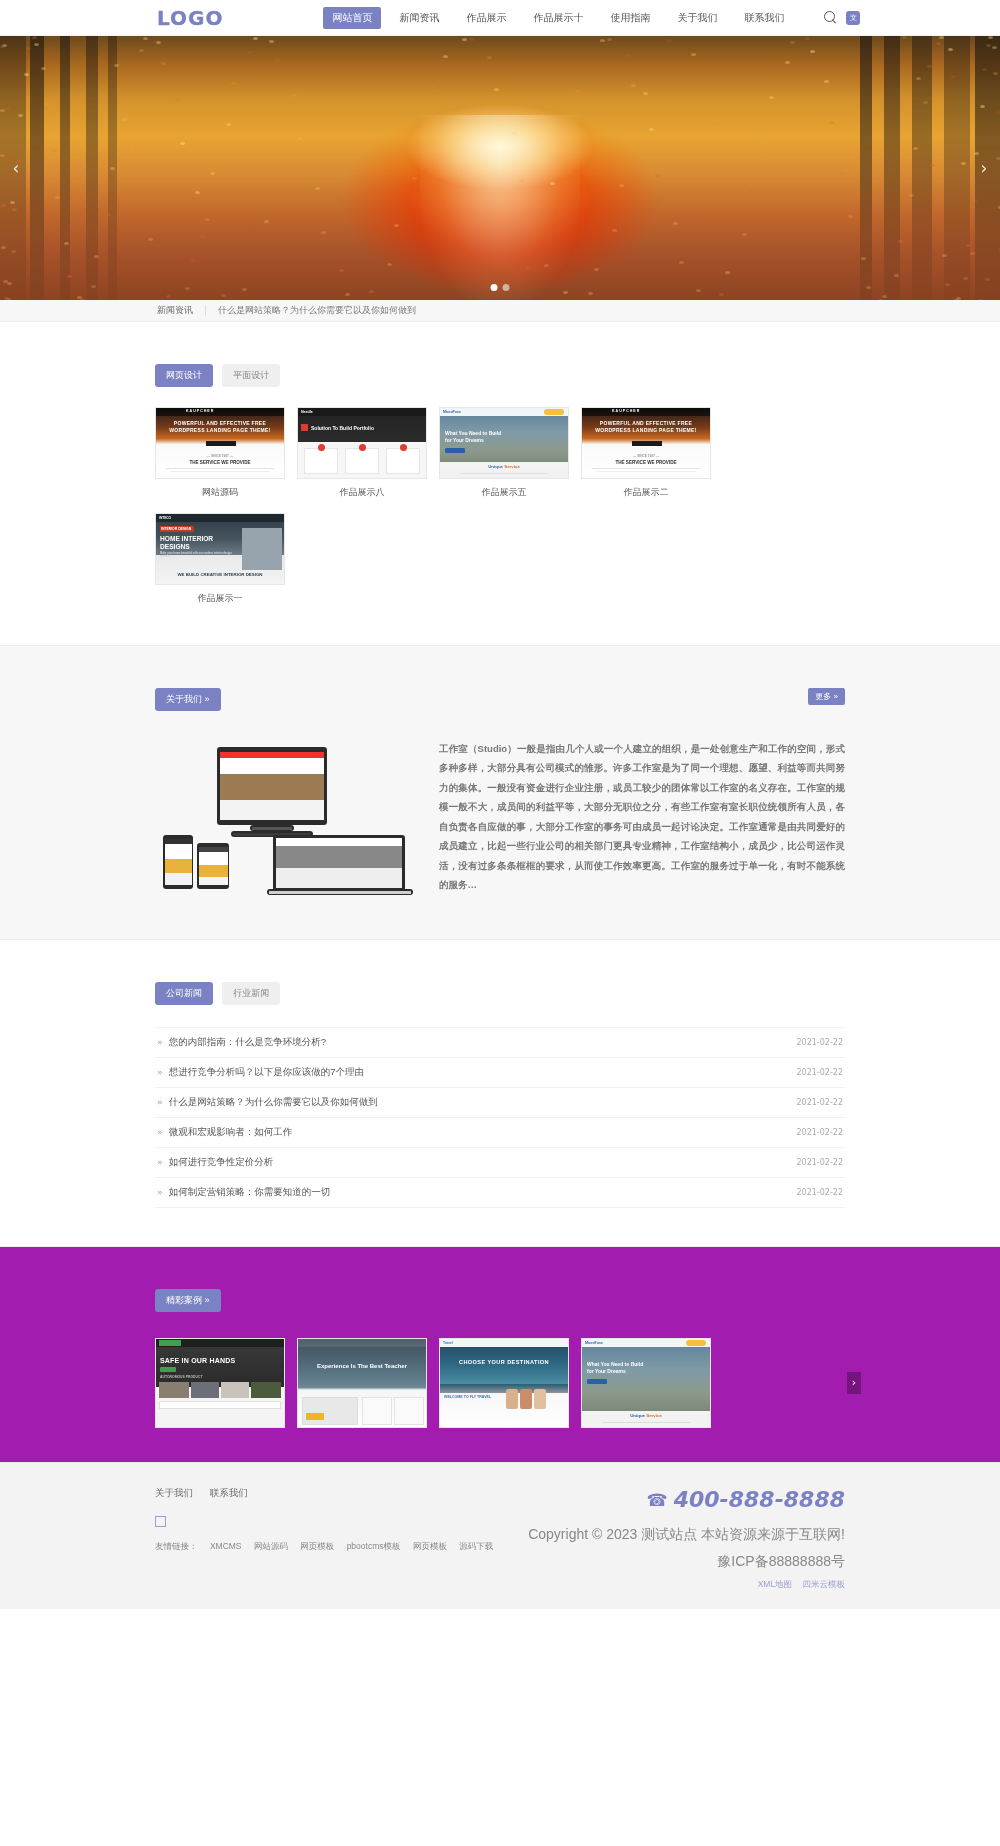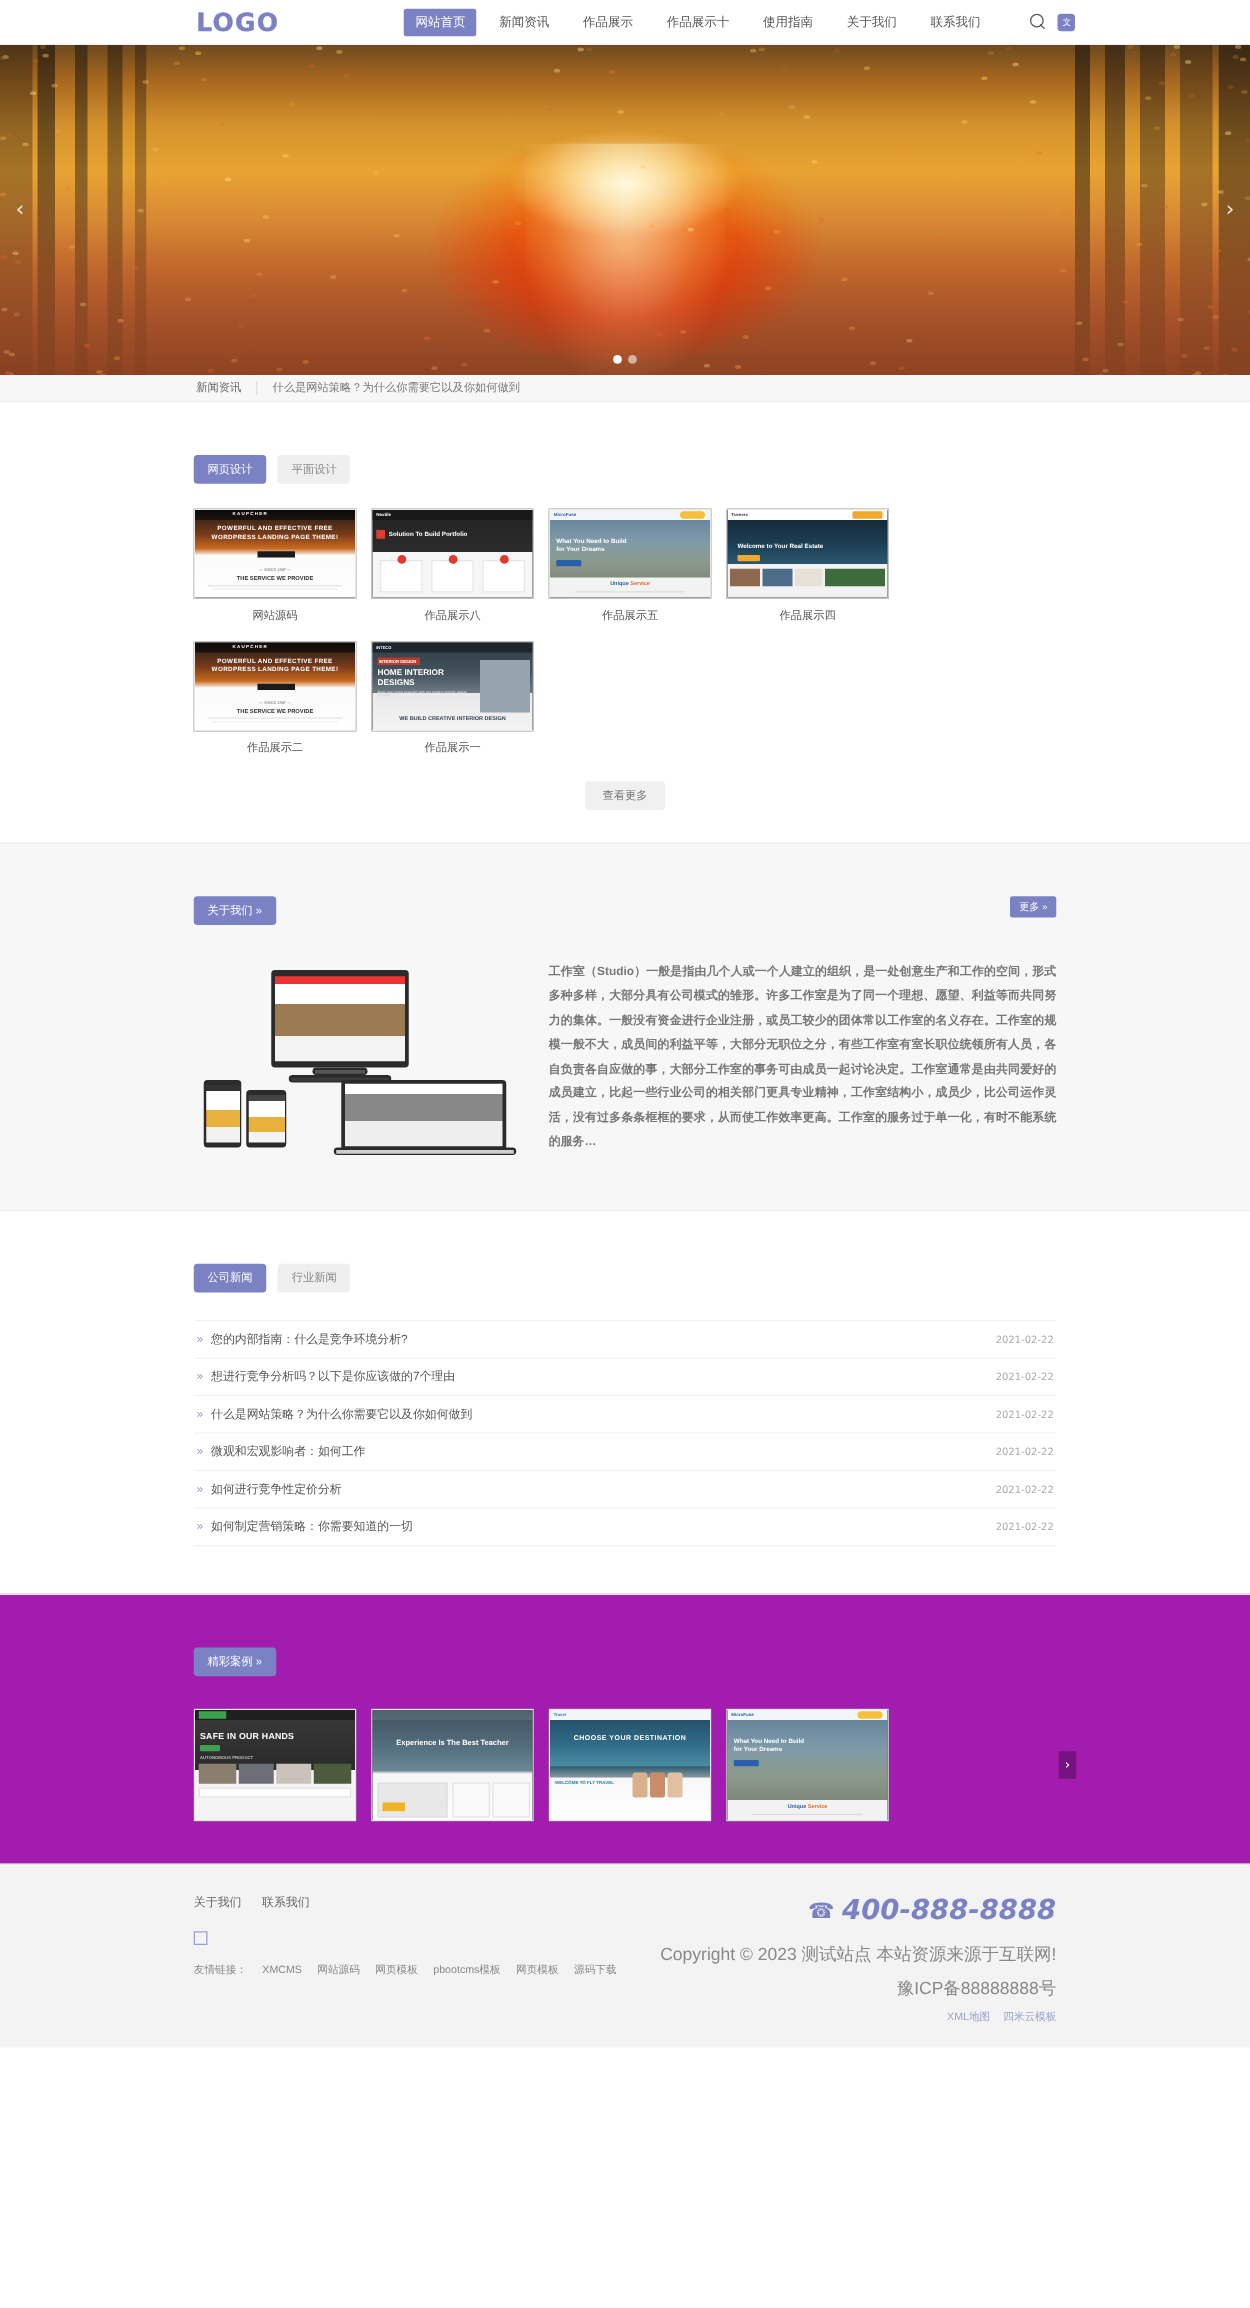--- a/index.html
+++ b/index.html
@@ -442,36 +442,20 @@
         <div class="mk-box" style="left:5px;top:40px;width:20px;height:5px;background:#2b5fa8;border-radius:1px"></div>
         <div class="mk-box" style="left:0;bottom:0;right:0;height:16px;background:rgba(255,255,255,0.9)"></div>
         <div class="mk-t" style="left:0;right:0;bottom:9px;text-align:center;font-size:4.4px;color:#2b5fa8">Unique <span style="color:#e06a2a">Service</span></div>
         <div class="mk-box" style="left:20px;bottom:4px;right:20px;height:1px;background:#ddd"></div>
       </div>
           </div>
     <div class="card-cap">作品展示五</div>
         </div>
         <div class="card">
           <div class="card-thumb">
-            <div class="mk" style="background:linear-gradient(180deg,#0f2230 0%,#1d4054 40%,#2b5670 62%,#f2f2f2 62%,#f2f2f2 100%)">
-        <div class="mk-bar" style="background:#fff"></div>
-        <div class="mk-t" style="left:3px;top:1.5px;font-size:3.4px;color:#333">Trainers</div>
-        <div class="mk-box" style="left:100px;top:1px;width:24px;height:6px;background:#f0a92c;border-radius:1px"></div>
-        <div class="mk-t" style="left:8px;top:26px;font-size:5px">Welcome to Your Real Estate</div>
-        <div class="mk-box" style="left:8px;top:36px;width:18px;height:5px;background:#f0a92c;border-radius:1px"></div>
-        <div class="mk-box" style="left:2px;top:47px;width:24px;height:14px;background:#8d6a4f"></div>
-        <div class="mk-box" style="left:28px;top:47px;width:24px;height:14px;background:#4c6c8a"></div>
-        <div class="mk-box" style="left:54px;top:47px;width:22px;height:14px;background:#e7e2d8"></div>
-        <div class="mk-box" style="left:78px;top:47px;width:48px;height:14px;background:#3e6b3a"></div>
-      </div>
-          </div>
-    <div class="card-cap">作品展示四</div>
-        </div>
-        <div class="card">
-          <div class="card-thumb">
             <div class="mk" style="background:linear-gradient(180deg,#1c1c1c 0%,#7a3b18 28%,#c96a22 44%,#fafafa 52%,#fff 100%)">
         <div class="mk-bar" style="background:rgba(0,0,0,0.55)"></div>
         <div class="mk-t" style="left:30px;top:1px;font-size:3.6px;letter-spacing:1px">KAUPCHER</div>
         <div class="mk-t" style="left:6px;top:12px;right:6px;font-size:5px;text-align:center;line-height:1.35;letter-spacing:0.3px">POWERFUL AND EFFECTIVE FREE WORDPRESS LANDING PAGE THEME!</div>
         <div class="mk-box" style="left:50px;top:33px;width:30px;height:5px;background:#1b1b1b"></div>
         <div class="mk-t" style="left:0;right:0;top:46px;font-size:3.2px;text-align:center;color:#999">— SINCE 1987 —</div>
         <div class="mk-t" style="left:0;right:0;top:52px;font-size:4.6px;text-align:center;color:#333">THE SERVICE WE PROVIDE</div>
         <div class="mk-box" style="left:10px;top:60px;right:10px;height:1px;background:#e4e4e4"></div>
         <div class="mk-box" style="left:14px;top:63px;right:14px;height:1px;background:#efefef"></div>
       </div>
@@ -487,23 +471,20 @@
         <div class="mk-t" style="left:5px;top:12.5px;font-size:3.4px">INTERIOR DESIGN</div>
         <div class="mk-t" style="left:4px;top:21px;font-size:6.6px;line-height:1.15;width:80px">HOME INTERIOR DESIGNS</div>
         <div class="mk-t" style="left:4px;top:38px;font-size:2.6px;color:#cfd6db;width:78px">Make your home beautiful with our modern interior design services</div>
         <div class="mk-box" style="left:86px;top:14px;width:40px;height:42px;background:#97a4ad"></div>
         <div class="mk-t" style="left:0;right:0;bottom:7px;text-align:center;font-size:4.4px;color:#2c3e50">WE BUILD CREATIVE INTERIOR DESIGN</div>
       </div>
           </div>
     <div class="card-cap">作品展示一</div>
         </div>
       </div>
-    <div class="viewmore-wrap">
-      <span class="viewmore">查看更多</span>
-    </div>
   </div>
 </div>
 
 <div class="sec about">
   <div class="wrap">
     <span class="pill">关于我们 »</span>
     <span class="more-link">更多 »</span>
     <div class="about-body">
       <div class="devices" id="devices">
           <div class="dev" style="left: 62px; top: 8px; width: 110px; height: 78px;">

